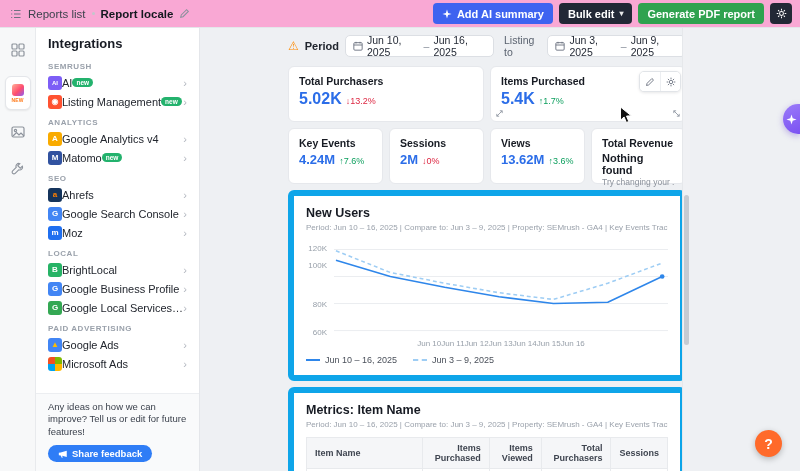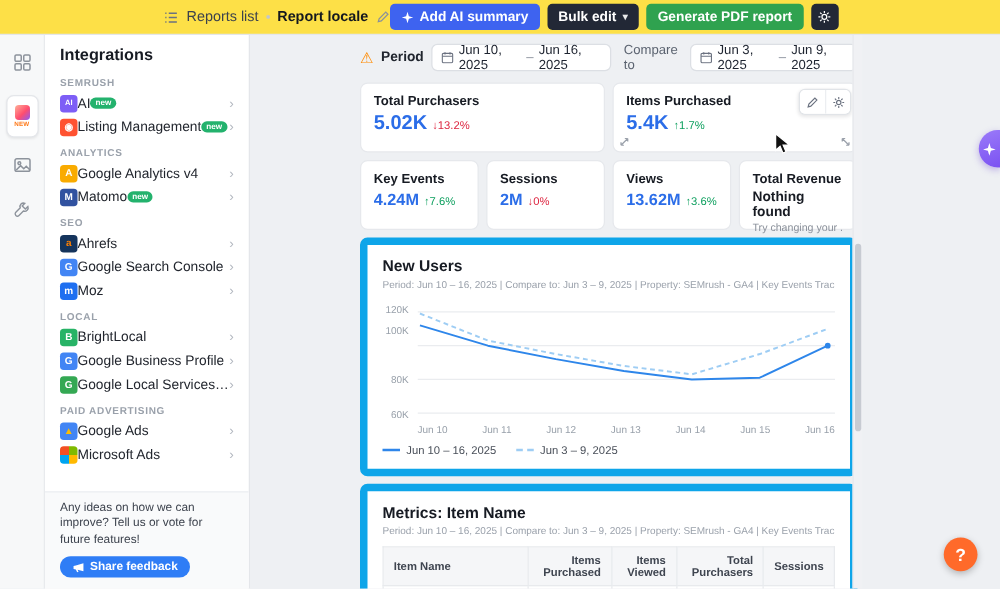--- a/index.html
+++ b/index.html
@@ -1,21 +1,21 @@
 <!DOCTYPE html>
 <html><head>
 <meta charset="utf-8">
 <style>
   *{margin:0;padding:0;box-sizing:border-box}
   html,body{width:800px;height:471px;overflow:hidden}
   body{font-family:"Liberation Sans",sans-serif;background:#eef0f3;position:relative}
   .app{width:800px;height:471px;position:relative;overflow:hidden}
 
   
-  .topbar{height:28px;background:#fde047;border-bottom:1px solid #e4e6ea;display:flex;align-items:center;justify-content:center;padding:0 8px;position:relative;z-index:5}
+  .topbar{height:28px;background:#f9a8d4;border-bottom:1px solid #e4e6ea;display:flex;align-items:center;justify-content:space-between;padding:0 8px;position:relative;z-index:5}
   .tb-left{display:flex;align-items:center;gap:6px;font-size:11.5px;color:#2a2f38;padding-left:2px}
   .tb-ic{display:flex;align-items:center}
   .tb-link{cursor:pointer;color:#3c424d}
   .tb-dot{width:3px;height:3px;border-radius:50%;background:#c2c6cc}
   .tb-title{font-weight:bold;color:#14181f}
   .tb-right{display:flex;align-items:center;gap:6px}
   .btn{height:21px;border:none;border-radius:4px;font-size:11px;font-weight:bold;display:flex;align-items:center;gap:5px;padding:0 9px;cursor:pointer;font-family:inherit}
   .btn.dark{background:#222836;color:#fff}
   .btn.blue{background:#3e63f0;color:#fff}
   .btn.green{background:#2fa24f;color:#fff}
@@ -81,21 +81,21 @@
   .wexp.r{right:4px}
 
   
   .card{background:#fff;border:6px solid #0ea5e9;border-radius:6px;padding:10px 12px;margin-bottom:6px}
   .card-title{font-size:12.5px;font-weight:bold;color:#171b23}
   .card-sub{font-size:8px;color:#9aa1ab;margin:3px 0 8px;white-space:nowrap;overflow:hidden}
   .chart-row{display:flex;align-items:center}
   .ylabels{position:relative;width:28px;height:96px;flex:0 0 28px}
   .ylabels span{position:absolute;right:7px;transform:translateY(-50%);font-size:8px;color:#98a0aa}
   .chart-svg{width:344px;height:96px;display:block}
-  .xlabels{display:flex;justify-content:space-between;margin-left:28px;font-size:8px;color:#98a0aa;margin-top:3px}
+  .xlabels{display:flex;justify-content:center;margin-left:28px;font-size:8px;color:#98a0aa;margin-top:3px}
   .legend{display:flex;gap:16px;margin-top:7px;font-size:9px;color:#4a505a;align-items:center}
   .lg-item{display:flex;align-items:center}
   .lg-mark{display:inline-block;width:14px;border-top:2px solid #2e86ea;margin-right:5px}
   .lg-mark.dashed{border-top-style:dashed}
 
   
   .mtable{width:100%;border-collapse:collapse;margin-top:4px}
   .mtable th{background:#f5f6f8;border:1px solid #e8eaed;font-size:9px;color:#3f4550;padding:5px 8px;text-align:left;font-weight:bold;cursor:pointer}
   .mtable th.num{text-align:right}
   .mtable td{border:1px solid #e8eaed;padding:4px 8px;font-size:10.5px;color:#171b23;vertical-align:top}
@@ -254,21 +254,21 @@
             <span class="sb-txt">Google Ads</span>
             <span class="sb-chev">›</span>
           </div>
           <div class="sb-item">
             <span class="sb-ico" style="background: conic-gradient(rgb(127, 186, 0) 0deg, rgb(127, 186, 0) 25%, rgb(255, 185, 0) 0deg, rgb(255, 185, 0) 50%, rgb(0, 164, 239) 0deg, rgb(0, 164, 239) 75%, rgb(242, 80, 34) 0deg); color: rgb(255, 255, 255);"></span>
             <span class="sb-txt">Microsoft Ads</span>
             <span class="sb-chev">›</span>
           </div>
         </div>
       <div class="sb-feedback">
-        <div class="fb-text">Any ideas on how we can improve? Tell us or vote for future features!</div>
+        <div class="fb-text">Any ideas on how we can improve? Tell us or edit for future features!</div>
         <button class="fb-btn">
           <span class="tb-ic">
               <svg viewBox="0 0 12 12" width="10" height="10" fill="#fff">
                 <path d="M1 4.5v3l2.2.4 1.3 2.6 1.3-.4-.9-2 5.6 1.4V2L3.2 4.1z"></path>
               </svg>
             </span>
           <span>Share feedback</span>
         </button>
       </div>
     </aside>
@@ -284,21 +284,21 @@
               <span class="cal">
                   <svg viewBox="0 0 12 12" width="10" height="10" fill="none" stroke="#6b7280" stroke-width="1.1">
                     <rect x="1" y="2" width="10" height="9" rx="1.2"></rect>
                     <path d="M1 4.8h10M3.6 1v2M8.4 1v2"></path>
                   </svg>
                 </span>
               <span>Jun 10, 2025</span>
               <span class="dash">–</span>
               <span>Jun 16, 2025</span>
             </div>
-            <span class="lbl2">Compare to</span>
+            <span class="lbl2">Listing to</span>
             <div class="datefield">
               <span class="cal">
                   <svg viewBox="0 0 12 12" width="10" height="10" fill="none" stroke="#6b7280" stroke-width="1.1">
                     <rect x="1" y="2" width="10" height="9" rx="1.2"></rect>
                     <path d="M1 4.8h10M3.6 1v2M8.4 1v2"></path>
                   </svg>
                 </span>
               <span>Jun 3, 2025</span>
               <span class="dash">–</span>
               <span>Jun 9, 2025</span>

